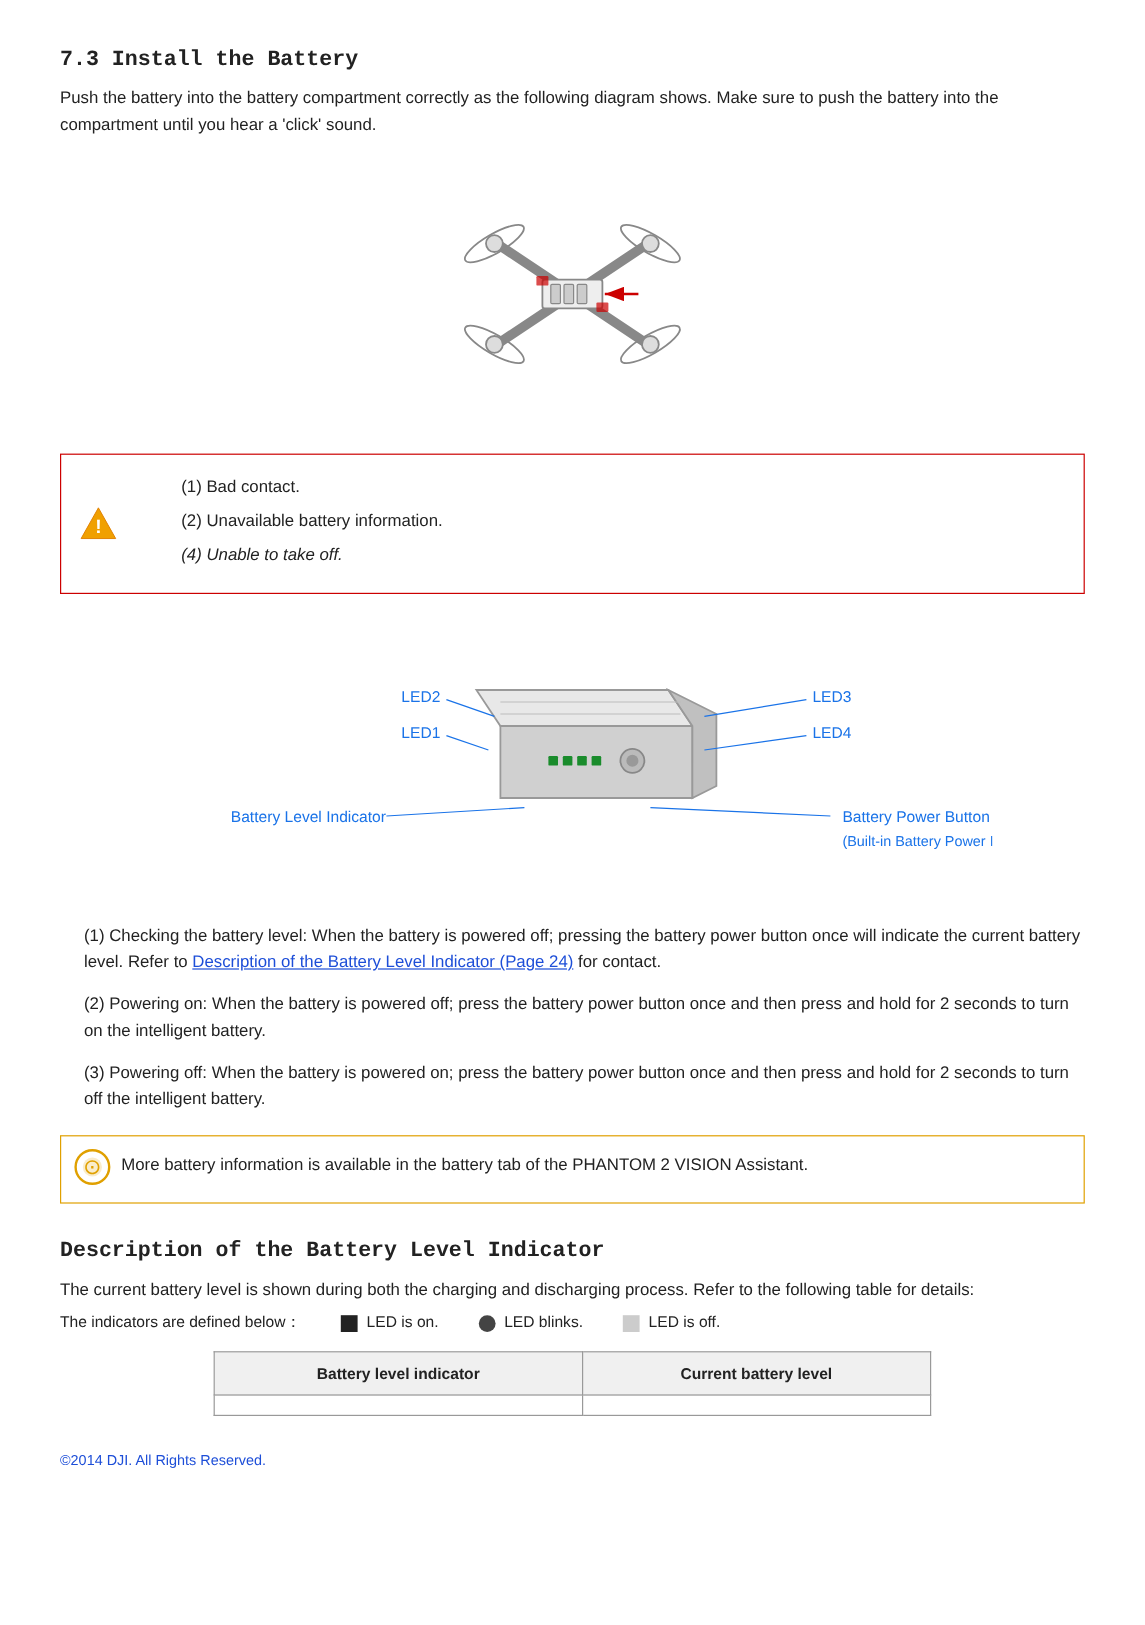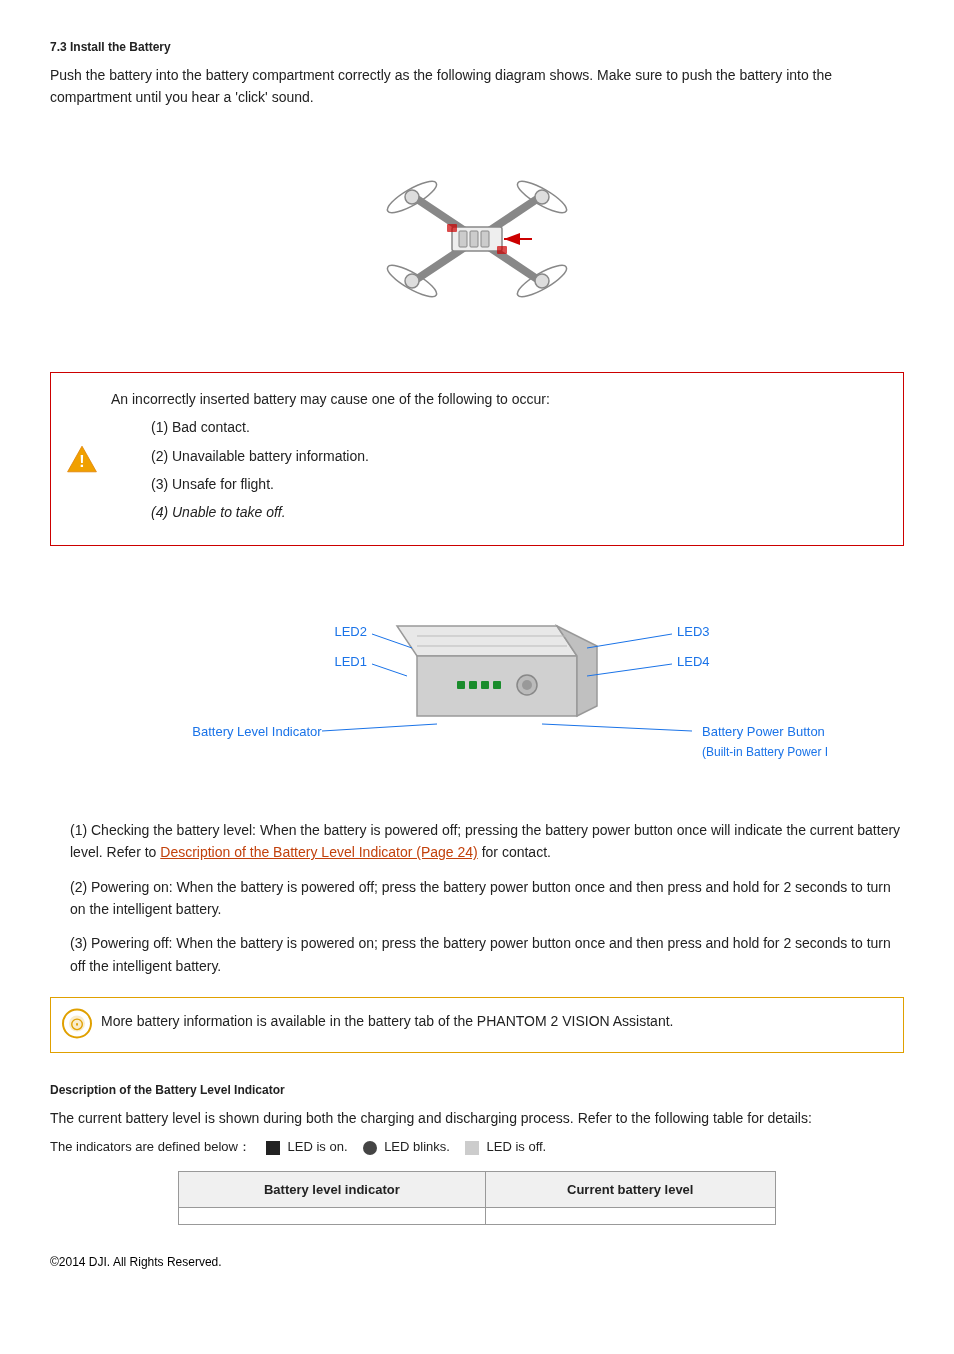--- a/index.html
+++ b/index.html
@@ -6,23 +6,24 @@
     body {
       font-family: Arial, sans-serif;
       font-size: 14px;
       color: #222;
       background: #fff;
       padding: 40px 50px;
       max-width: 954px;
       margin: 0 auto;
     }
     h2 {
-      font-size: 12px;
+      font-size: 18px;
       font-weight: bold;
       margin-bottom: 10px;
+      font-family: Liberation Mono, monospace;
     }
     p {
       line-height: 1.6;
       margin-bottom: 8px;
     }
     .section {
       margin-bottom: 30px;
     }
     .warning-box {
       border: 1px solid #c00;
@@ -62,34 +63,34 @@
     }
     .drone-diagram svg {
       max-width: 100%;
     }
     .battery-diagram {
       text-align: center;
       margin: 20px 0;
       position: relative;
     }
     .blue-link {
-      color: #c2410c;
+      color: #1d4ed8;
       text-decoration: underline;
     }
     .bold {
       font-weight: normal;
     }
     .item-row {
       margin-bottom: 12px;
       padding-left: 20px;
     }
     .indicator-legend {
       display: flex;
       align-items: center;
-      gap: 15px;
+      gap: 33px;
       margin: 4px 0;
       font-size: 13px;
     }
     .led-on {
       display: inline-block;
       width: 14px;
       height: 14px;
       background: #222;
       margin-right: 4px;
       vertical-align: middle;
@@ -128,21 +129,21 @@
       text-align: center;
     }
     .battery-table td {
       border: 1px solid #999;
       padding: 8px 15px;
       font-size: 13px;
     }
     .footer {
       margin-top: 30px;
       font-size: 12px;
-      color: #000000;
+      color: #1d4ed8;
     }
   </style>
 </head>
 <body>
 
 <div class="section">
   <h2>7.3 Install the Battery</h2>
   <p>Push the battery into the battery compartment correctly as the following diagram shows. Make sure to push the battery into the compartment until you hear a 'click' sound.</p>
 
   <div class="drone-diagram">
@@ -184,24 +185,22 @@
       </g>
     </svg>
   </div>
 
   <div class="warning-box">
 
     <svg class="warning-icon" viewBox="0 0 40 40">
       <polygon points="20,4 38,36 2,36" fill="#f0a000" stroke="#e08000" stroke-width="1"></polygon>
       <text x="20" y="30" text-anchor="middle" font-size="20" font-weight="bold" fill="#fff">!</text>
     </svg>
-    <p>An incorrectly inserted battery may cause one of the following to occur:</p>
     <p style="padding-left:40px;">(1)   Bad contact.</p>
     <p style="padding-left:40px;">(2)   Unavailable battery information.</p>
-    <p style="padding-left:40px;">(3)   Unsafe for flight.</p>
     <p style="padding-left:40px;font-style:italic;">(4)   Unable to take off.</p>
   </div>
 </div>
 
 <div class="section">
 
   <div class="battery-diagram">
     <svg width="700" height="220" viewBox="0 0 700 220">
 
       <g transform="translate(350,90)">

